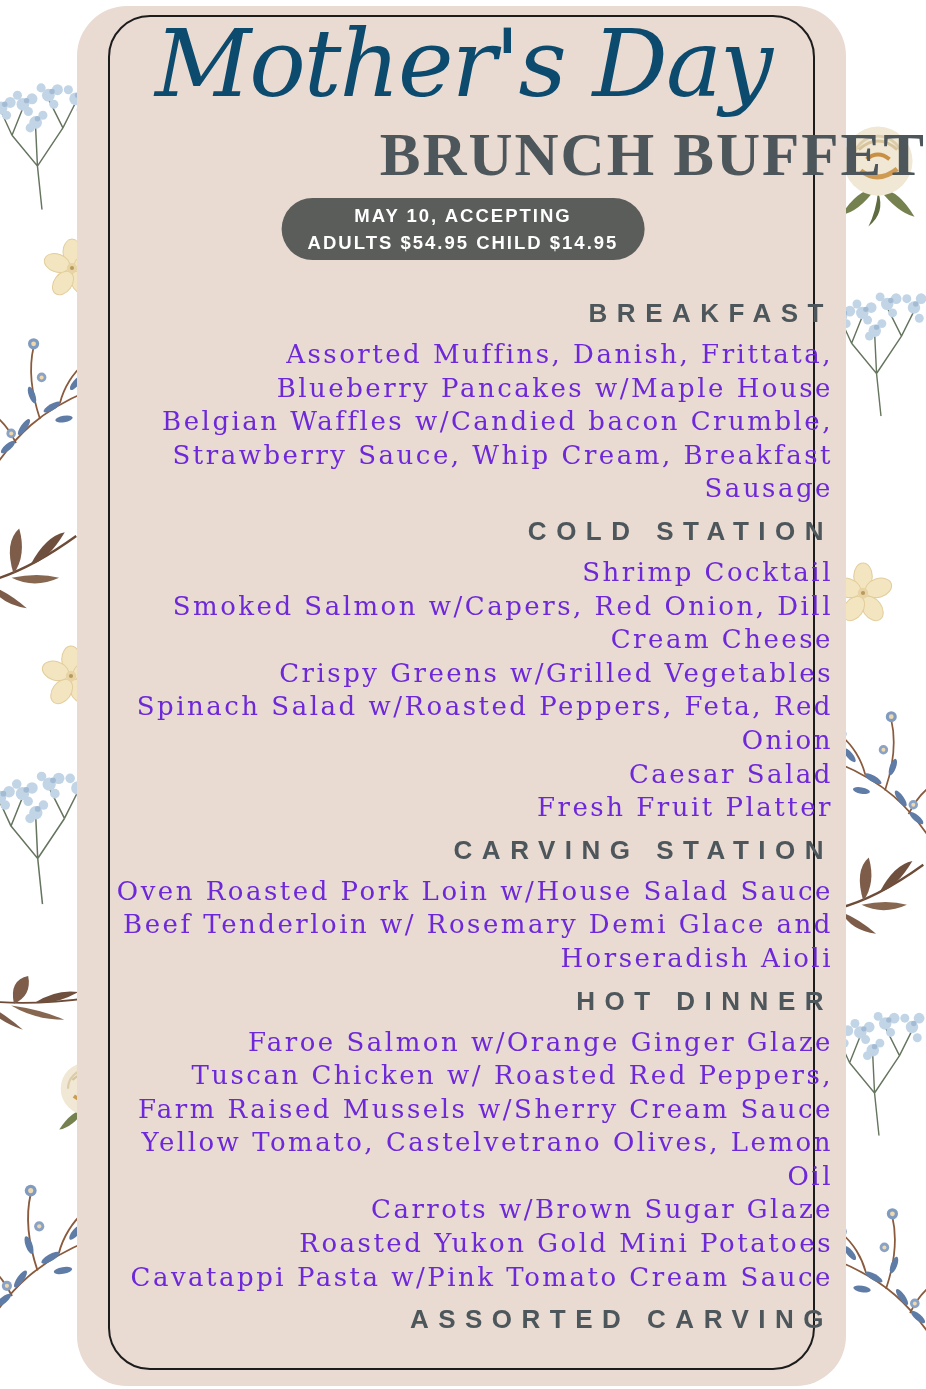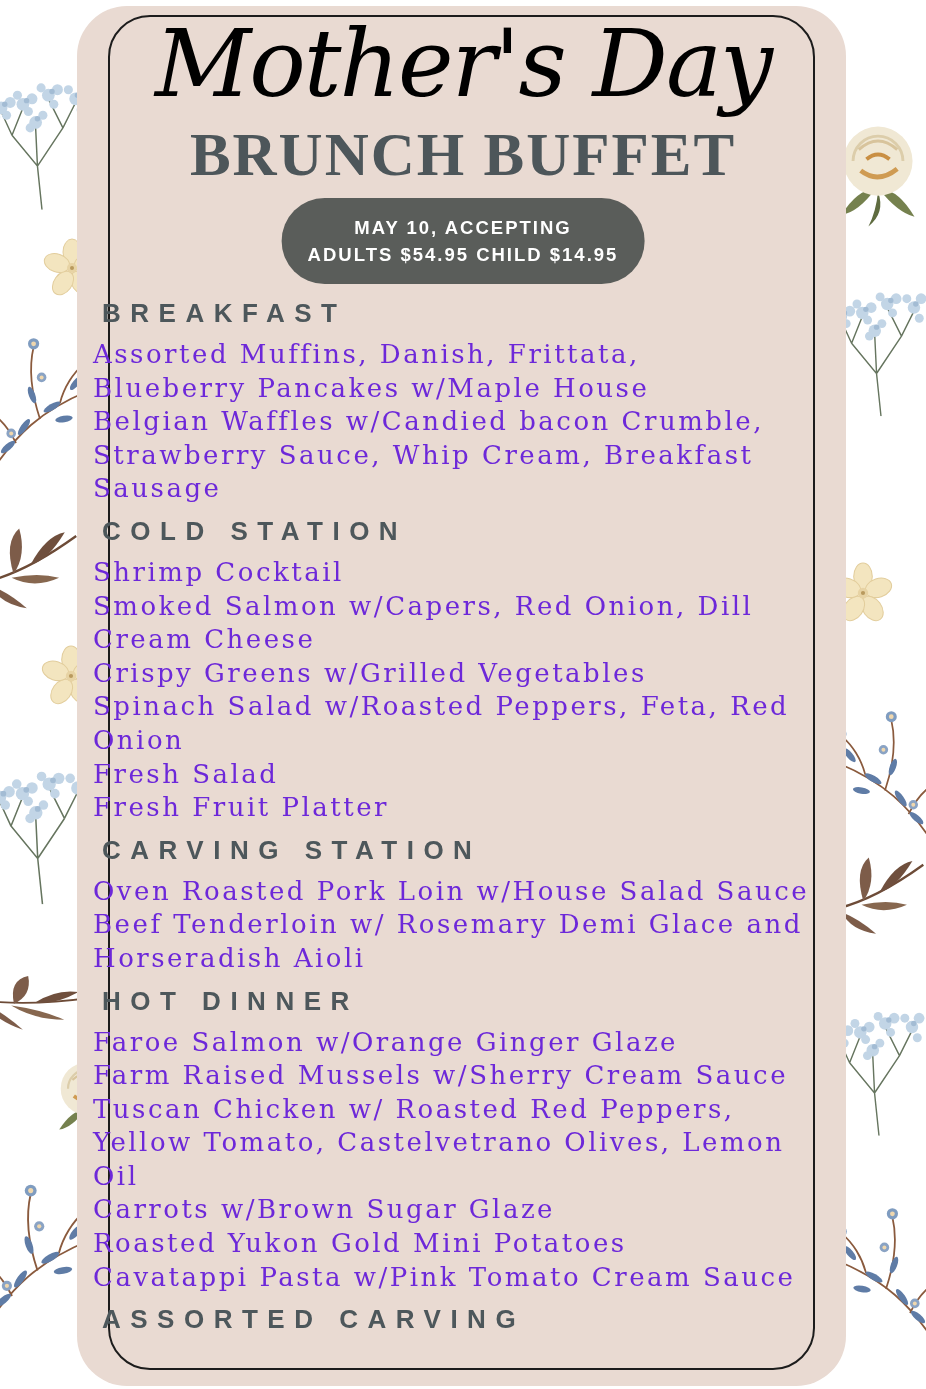--- a/index.html
+++ b/index.html
@@ -13,30 +13,30 @@
   
   .panel{position:absolute;left:77px;top:6px;width:769px;height:1380px;
          background:#e9dad2;border-radius:50px;z-index:2;}
 
   
   .inner-border{position:absolute;left:108px;top:15px;width:703px;height:1351px;
                 border:2.5px solid #1c1c1c;border-radius:42px;z-index:3;pointer-events:none;}
 
   .script-title{position:absolute;top:8px;left:0;right:0;text-align:center;z-index:4;
                 font-family:"DejaVu Serif", serif;font-style:italic;font-size:94px;
-                line-height:112px;color:#000000;letter-spacing:-2px;}
-  .main-title{position:absolute;top:122px;left:0;right:0;text-align:center;z-index:4;
+                line-height:112px;color:#0c4a6e;letter-spacing:-2px;}
+  .main-title{position:absolute;top:122px;left:0;right:0;text-align:right;z-index:4;
               font-family:"Liberation Serif", serif;font-weight:bold;font-size:61px;
               line-height:66px;letter-spacing:2px;color:#4d565a;}
 
   .badge{position:absolute;top:198px;left:463px;transform:translateX(-50%);z-index:4;
-         background:#5a5d5a;color:#ffffff;border-radius:46px;padding:16px 26px;text-align:center;}
+         background:#5a5d5a;color:#ffffff;border-radius:46px;padding:4px 26px;text-align:center;}
   .badge-line{font-weight:bold;font-size:18.5px;line-height:27px;letter-spacing:2px;white-space:nowrap;}
 
-  .menu{position:absolute;top:288px;left:93px;width:740px;text-align:left;z-index:4;}
+  .menu{position:absolute;top:288px;left:93px;width:740px;text-align:right;z-index:4;}
   .sec-h{font-weight:bold;font-size:26px;line-height:40px;letter-spacing:9.5px;
          color:#4d575b;margin:5px 0;padding-left:9px;}
   .line{font-family:"DejaVu Serif", serif;font-size:26px;line-height:33.6px;
         letter-spacing:2.5px;color:#6d28d9;white-space:nowrap;}
 </style>
 </head>
 <body>
 
 <div class="page">
 
@@ -241,36 +241,36 @@
     </div>
 
     <div>
       <div class="sec-h">COLD STATION</div>
       <div class="line">Shrimp Cocktail</div>
       <div class="line">Smoked Salmon w/Capers, Red Onion, Dill</div>
       <div class="line">Cream Cheese</div>
       <div class="line">Crispy Greens w/Grilled Vegetables</div>
       <div class="line">Spinach Salad w/Roasted Peppers, Feta, Red</div>
       <div class="line">Onion</div>
-      <div class="line">Fresh Salad</div>
+      <div class="line">Caesar Salad</div>
       <div class="line">Fresh Fruit Platter</div>
     </div>
 
     <div>
       <div class="sec-h">CARVING STATION</div>
       <div class="line">Oven Roasted Pork Loin w/House Salad Sauce</div>
       <div class="line">Beef Tenderloin w/ Rosemary Demi Glace and</div>
       <div class="line">Horseradish Aioli</div>
     </div>
 
     <div>
       <div class="sec-h">HOT DINNER</div>
       <div class="line">Faroe Salmon w/Orange Ginger Glaze</div>
+      <div class="line">Tuscan Chicken w/ Roasted Red Peppers,</div>
       <div class="line">Farm Raised Mussels w/Sherry Cream Sauce</div>
-      <div class="line">Tuscan Chicken w/ Roasted Red Peppers,</div>
       <div class="line">Yellow Tomato, Castelvetrano Olives, Lemon</div>
       <div class="line">Oil</div>
       <div class="line">Carrots w/Brown Sugar Glaze</div>
       <div class="line">Roasted Yukon Gold Mini Potatoes</div>
       <div class="line">Cavatappi Pasta w/Pink Tomato Cream Sauce</div>
     </div>
 
     <div>
       <div class="sec-h">ASSORTED CARVING</div>
     </div>

